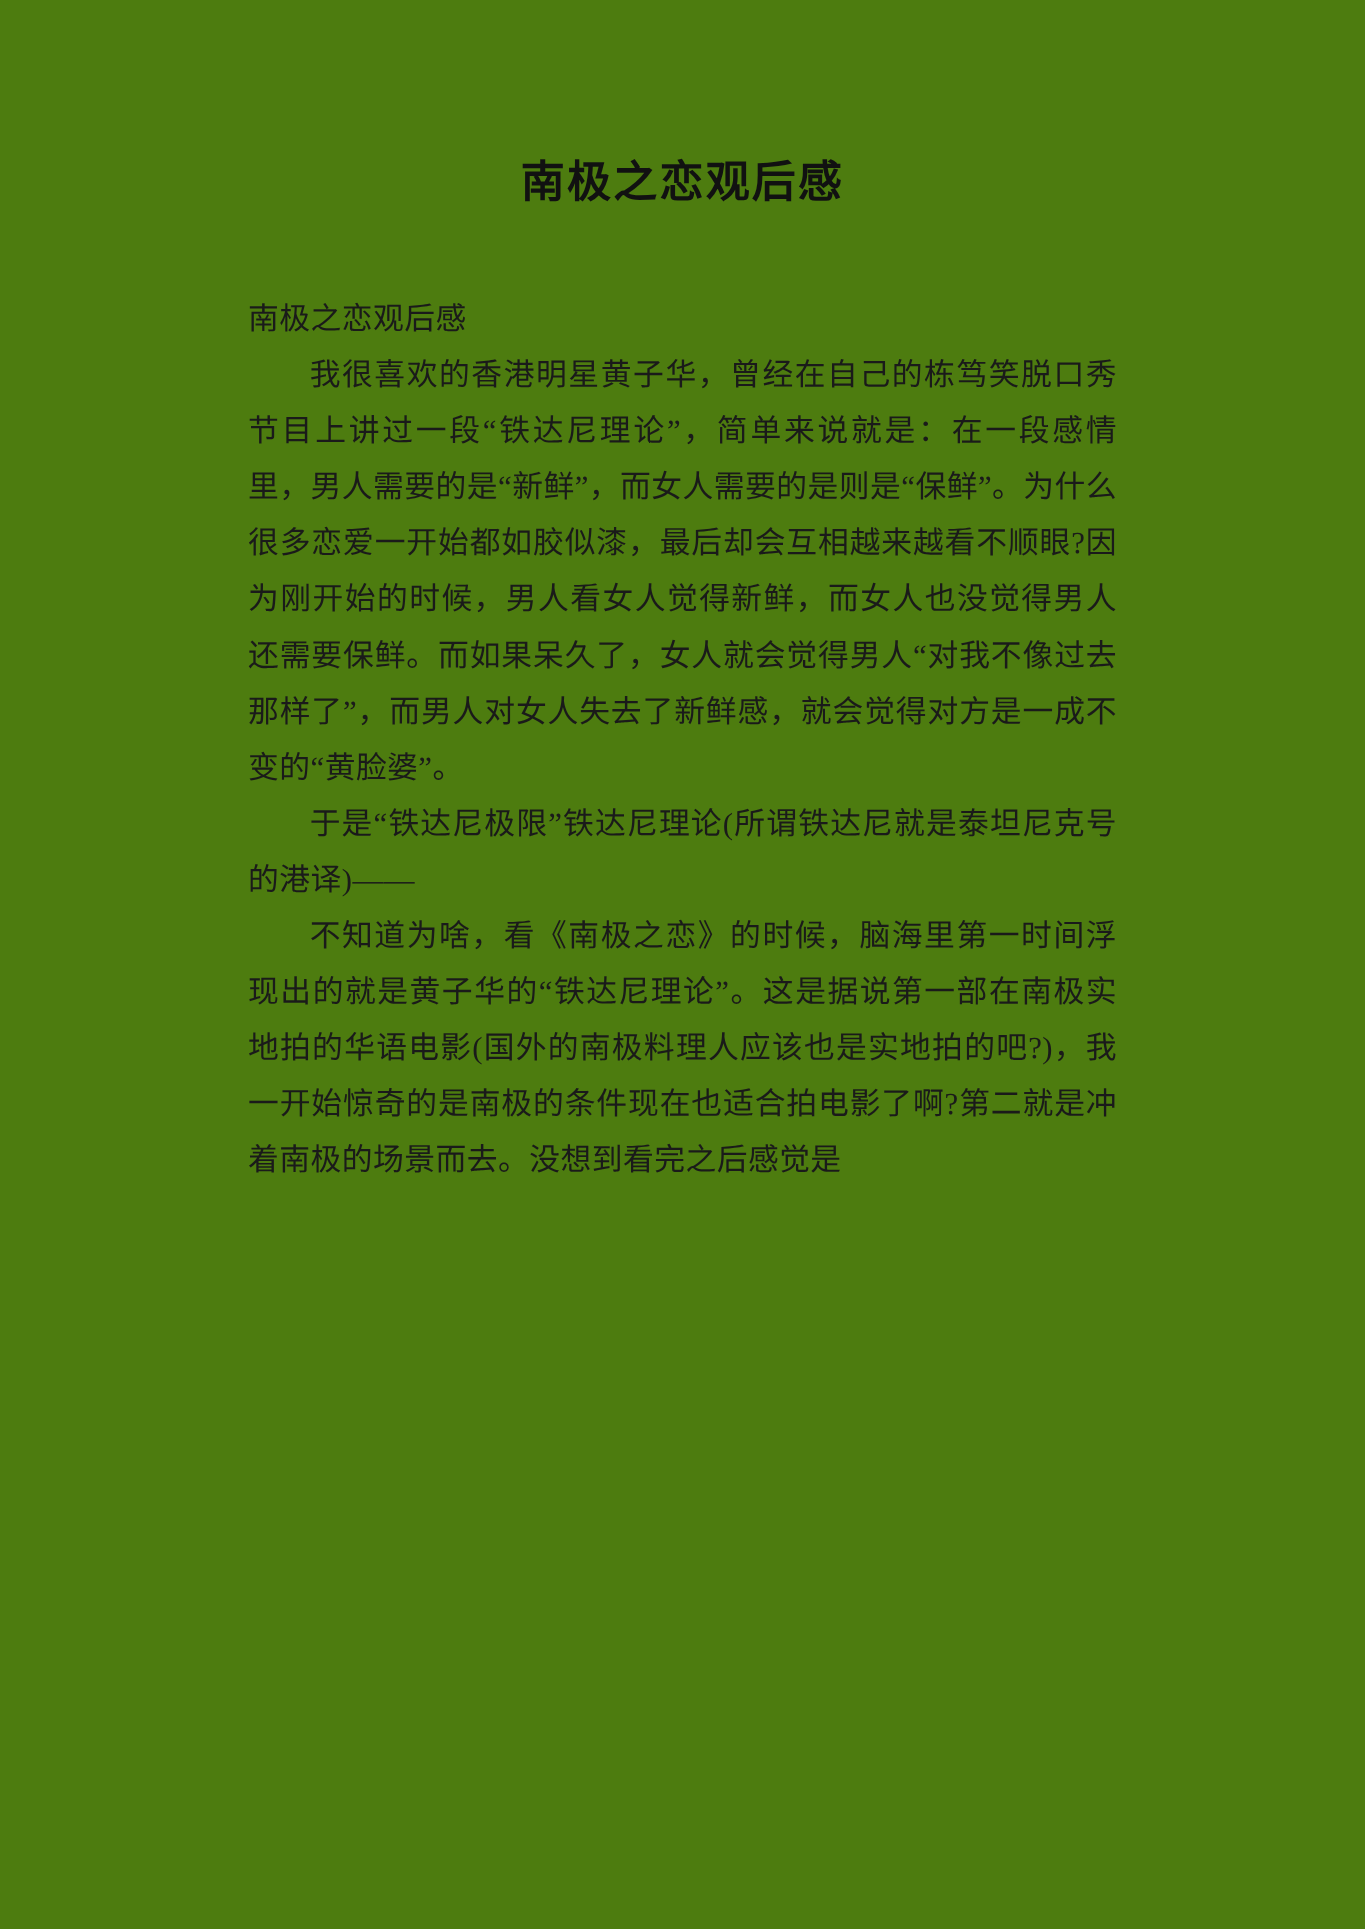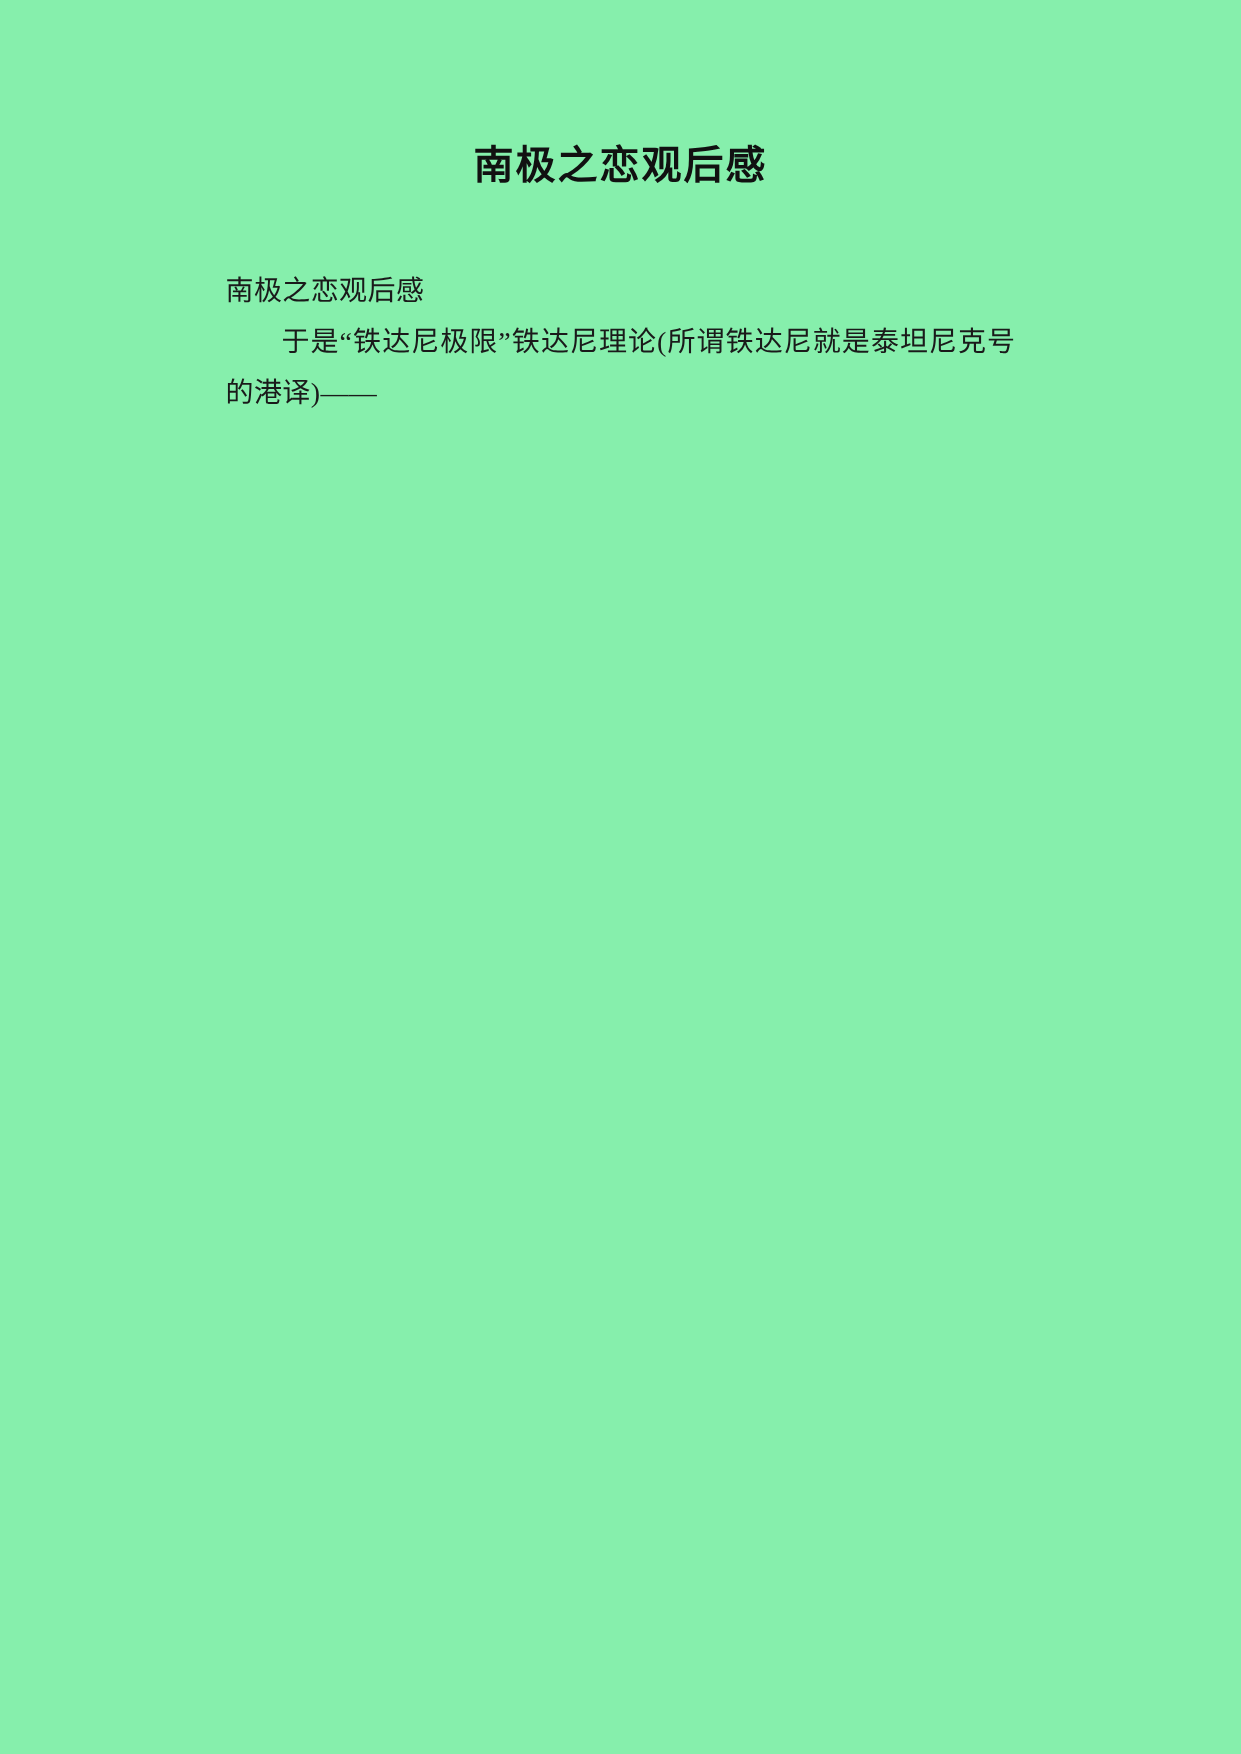--- a/index.html
+++ b/index.html
@@ -14,21 +14,21 @@
     color: #000000;
     -webkit-font-smoothing: antialiased;
   }
   .page {
     position: relative;
     width: 1241px;
     height: 1754px;
     box-sizing: border-box;
     padding: 0;
     overflow: hidden;
-    background: #86efac;
+    background: #4d7c0f;
   }
   .doc-title {
     margin: 0;
     padding-top: 133px;
     text-align: center;
     font-family: "Liberation Sans", "DejaVu Sans", sans-serif;
     font-size: 40px;
     font-weight: bold;
     letter-spacing: 2px;
     color: #111111;
@@ -58,21 +58,23 @@
 <body>
 
 <div class="page">
 
   <h1 class="doc-title">南极之恋观后感</h1>
 
   <div class="body-block">
 
     <p class="para noindent">南极之恋观后感</p>
 
+    <p class="para indent">我很喜欢的香港明星黄子华，曾经在自己的栋笃笑脱口秀节目上讲过一段“铁达尼理论”，简单来说就是：在一段感情里，男人需要的是“新鲜”，而女人需要的是则是“保鲜”。为什么很多恋爱一开始都如胶似漆，最后却会互相越来越看不顺眼?因为刚开始的时候，男人看女人觉得新鲜，而女人也没觉得男人还需要保鲜。而如果呆久了，女人就会觉得男人“对我不像过去那样了”，而男人对女人失去了新鲜感，就会觉得对方是一成不变的“黄脸婆”。</p>
 
     <p class="para indent">于是“铁达尼极限”铁达尼理论(所谓铁达尼就是泰坦尼克号的港译)——</p>
 
 
 
+    <p class="para indent">不知道为啥，看《南极之恋》的时候，脑海里第一时间浮现出的就是黄子华的“铁达尼理论”。这是据说第一部在南极实地拍的华语电影(国外的南极料理人应该也是实地拍的吧?)，我一开始惊奇的是南极的条件现在也适合拍电影了啊?第二就是冲着南极的场景而去。没想到看完之后感觉是</p>
 
   </div>
 
 </div>
 
 </body></html>

